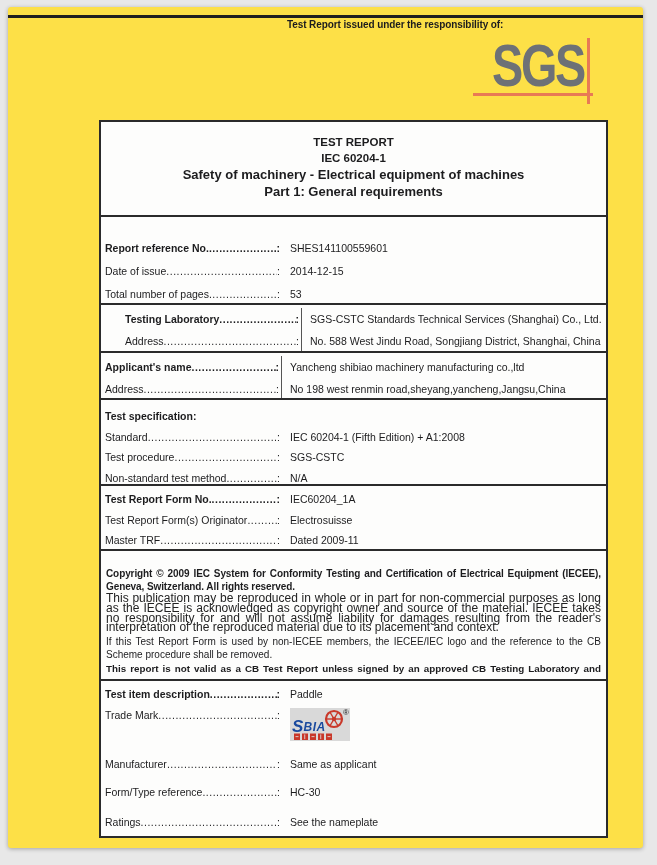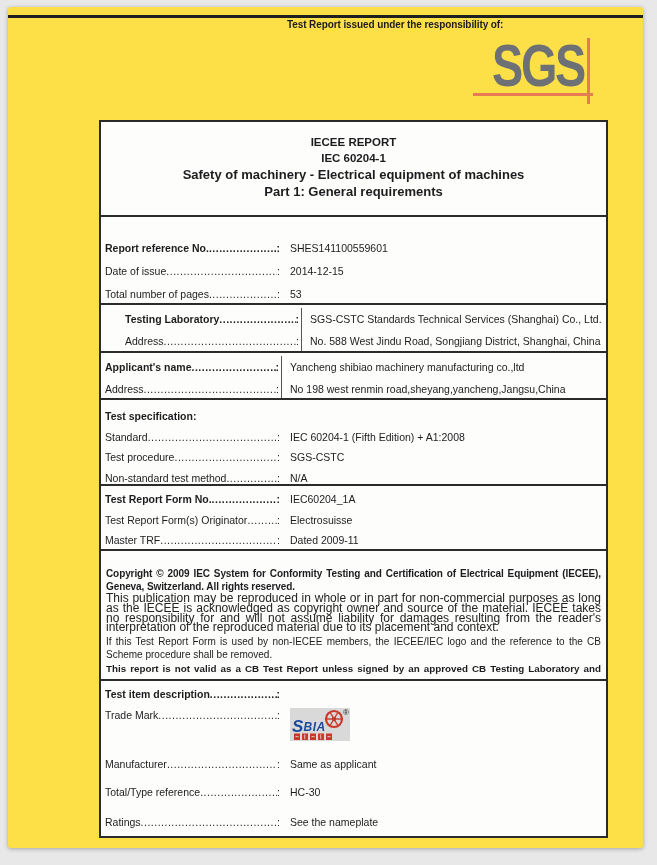--- a/index.html
+++ b/index.html
@@ -91,21 +91,21 @@
 
   <div>
     <div class="sgs-text">SGS</div>
     <div class="sgs-hline"></div>
     <div class="sgs-vline"></div>
   </div>
 
   <div class="rtable">
 
     <div class="sec title-sec">
-      <div class="title-sm">IECEE REPORT</div>
+      <div class="title-sm">TEST REPORT</div>
       <div class="title-sm">IEC 60204-1</div>
       <div class="title-lg">Safety of machinery - Electrical equipment of machines</div>
       <div class="title-lg">Part 1: General requirements</div>
     </div>
 
     <div class="sec gA">
       <div class="row">
         <div class="lbl bold">
             <span class="txt">Report reference No.</span>
             <span class="dots"></span>
@@ -217,20 +217,21 @@
       <p class="cp-n">If this Test Report Form is used by non-IECEE members, the IECEE/IEC logo and the reference to the CB Scheme procedure shall be removed.</p>
       <p class="cp-b2">This report is not valid as a CB Test Report unless signed by an approved CB Testing Laboratory and appended to a CB Test Certificate issued by an NCB in accordance with IECEE 02.</p>
     </div>
 
     <div class="sec gF">
       <div class="row r1">
         <div class="lbl bold">
             <span class="txt">Test item description</span>
             <span class="dots"></span>
           </div>
+        <div class="val">Paddle</div>
       </div>
       <div class="row r2">
         <div class="lbl">
             <span class="txt">Trade Mark</span>
             <span class="dots"></span>
           </div>
         <div class="val">
           <svg class="tm-logo" width="63" height="35" viewBox="0 0 63 35" xmlns="http://www.w3.org/2000/svg">
             <rect x="0" y="1" width="60" height="33" fill="#d9d9d9"></rect>
             <text x="2" y="25" font-family="Liberation Sans, sans-serif" font-size="17" font-weight="bold" font-style="italic" fill="#1a4a9e">S</text>
@@ -260,21 +261,21 @@
       </div>
       <div class="row r3">
         <div class="lbl">
             <span class="txt">Manufacturer</span>
             <span class="dots"></span>
           </div>
         <div class="val">Same as applicant</div>
       </div>
       <div class="row r4">
         <div class="lbl">
-            <span class="txt">Total/Type reference</span>
+            <span class="txt">Form/Type reference</span>
             <span class="dots"></span>
           </div>
         <div class="val">HC-30</div>
       </div>
       <div class="row r5">
         <div class="lbl">
             <span class="txt">Ratings</span>
             <span class="dots"></span>
           </div>
         <div class="val">See the nameplate</div>

